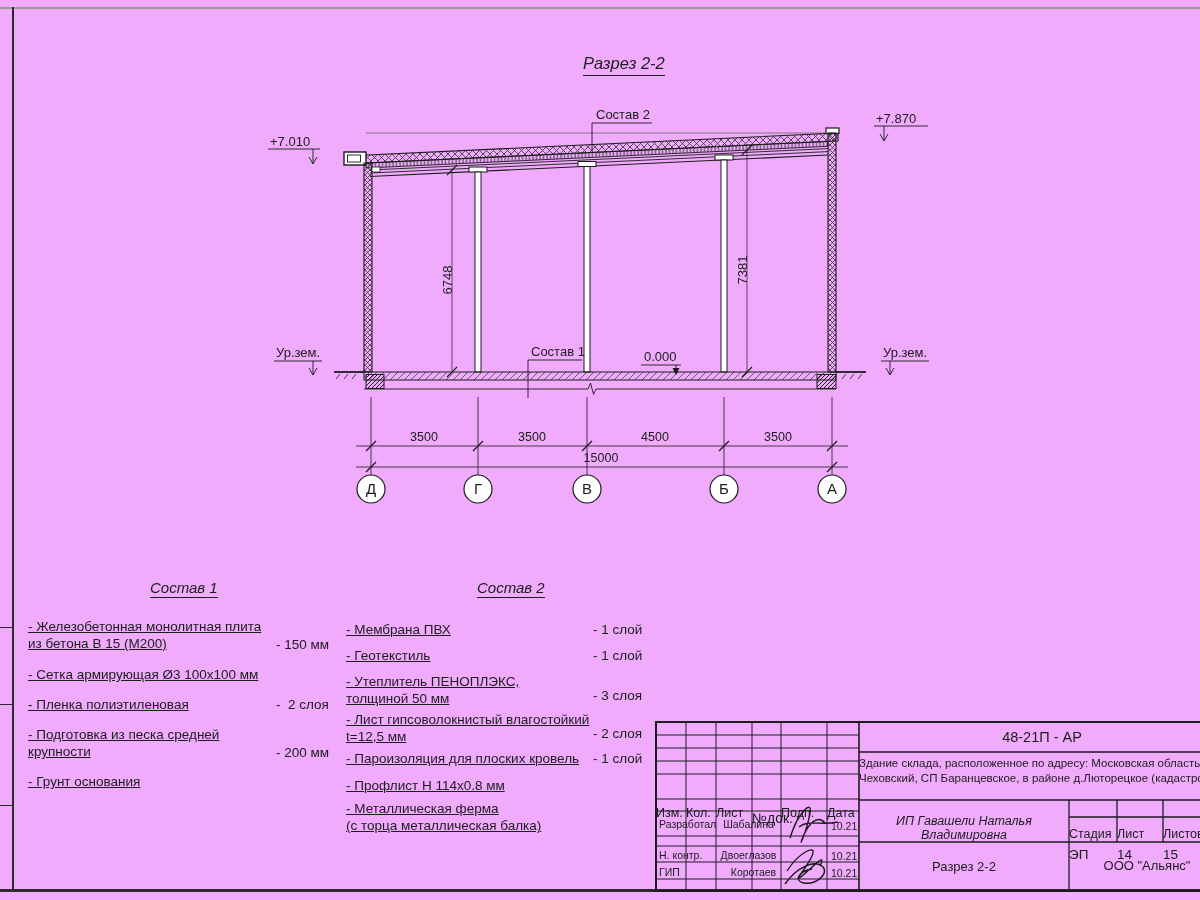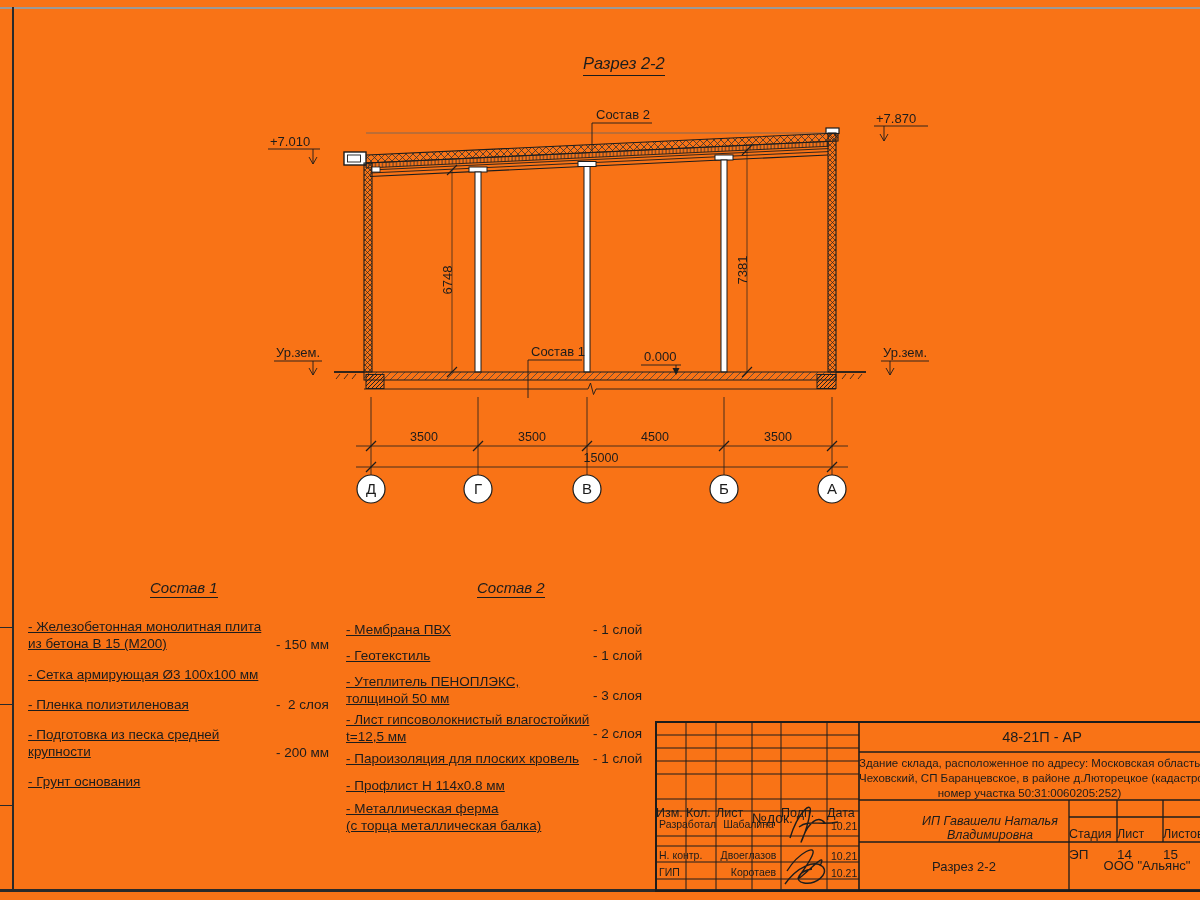--- a/index.html
+++ b/index.html
@@ -1,34 +1,34 @@
 <!DOCTYPE html>
 <html><head>
 <meta charset="utf-8">
 <style>
   html,body{margin:0;padding:0;}
-  #page{position:relative;width:1200px;height:900px;background:#f97316;overflow:hidden;
+  #page{position:relative;width:1200px;height:900px;background:#f0abfc;overflow:hidden;
         font-family:"Liberation Sans",sans-serif;color:#1c1c1c;}
   .abs{position:absolute;}
   
   .frame-top{left:0;top:7px;width:1200px;height:2px;background:#9a9a9a;}
   .frame-left{left:12px;top:7px;width:2px;height:884px;background:#2a2a2a;}
   .frame-bottom{left:0;top:889px;width:1200px;height:3px;background:#2a2a2a;}
   .fold-tick{left:0;width:13px;height:1px;background:#2a2a2a;}
   
   .dwg-title{font-size:16.5px;font-style:italic;font-weight:500;border-bottom:1.5px solid #1c1c1c;padding-bottom:2px;}
   
   .comp-title{font-size:15px;font-style:italic;font-weight:500;border-bottom:1.4px solid #1c1c1c;padding-bottom:1px;}
   .li-name{font-size:13.5px;line-height:17px;white-space:pre-line;text-decoration:underline;}
   .li-val{font-size:13.5px;line-height:17px;white-space:pre;text-align:center;}
   
   .tb{font-size:12.5px;text-align:left;margin-top:25px;}
   .tb-sm{font-size:10.5px;text-align:right;}
   .tb-xs{font-size:14px;}
-  .tb-it{font-style:italic;padding-left:26px;}
+  .tb-it{font-style:italic;}
   .c{text-align:center;}
   svg text{fill:#1c1c1c;font-family:"Liberation Sans",sans-serif;}
 </style>
 </head>
 <body>
 
 <div id="page">
 
   <div class="abs frame-top"></div>
   <div class="abs frame-left"></div>
@@ -299,21 +299,20 @@
   <div class="abs tb-sm c" style="left:716px;top:849px;width:65px">Двоеглазов</div>
   <div class="abs tb-sm" style="left:831px;top:850px">10.21</div>
   <div class="abs tb-sm" style="left:659px;top:866px">ГИП</div>
   <div class="abs tb-sm c" style="left:716px;top:866px;width:75px">Коротаев</div>
   <div class="abs tb-sm" style="left:831px;top:867px">10.21</div>
 
   <div class="abs c" style="left:859px;top:729px;width:366px;font-size:14.5px">48-21П - АР</div>
   <div class="abs c" style="left:859px;top:756px;width:341px;font-size:11.5px;line-height:15px">
     <div style="white-space:nowrap">Здание склада, расположенное по адресу: Московская область, р</div>
     <div style="white-space:nowrap">Чеховский, СП Баранцевское, в районе д.Люторецкое  (кадастровы</div>
-    <div style="white-space:nowrap">номер участка 50:31:0060205:252)</div>
   </div>
   <div class="abs c tb-it" style="left:859px;top:814px;width:210px;font-size:12.5px">ИП Гавашели Наталья Владимировна</div>
   <div class="abs tb" style="left:1069px;top:802px;width:48px">Стадия</div>
   <div class="abs tb" style="left:1117px;top:802px;width:46px">Лист</div>
   <div class="abs tb" style="left:1163px;top:802px;width:62px">Листов</div>
   <div class="abs tb" style="left:1069px;top:822px;width:48px;font-size:13.5px">ЭП</div>
   <div class="abs tb" style="left:1117px;top:822px;width:46px;font-size:13.5px">14</div>
   <div class="abs tb" style="left:1163px;top:822px;width:62px;font-size:13.5px">15</div>
   <div class="abs c" style="left:859px;top:859px;width:210px;font-size:13px">Разрез 2-2</div>
   <div class="abs c" style="left:1069px;top:858px;width:156px;font-size:13px">ООО "Альянс"</div>

